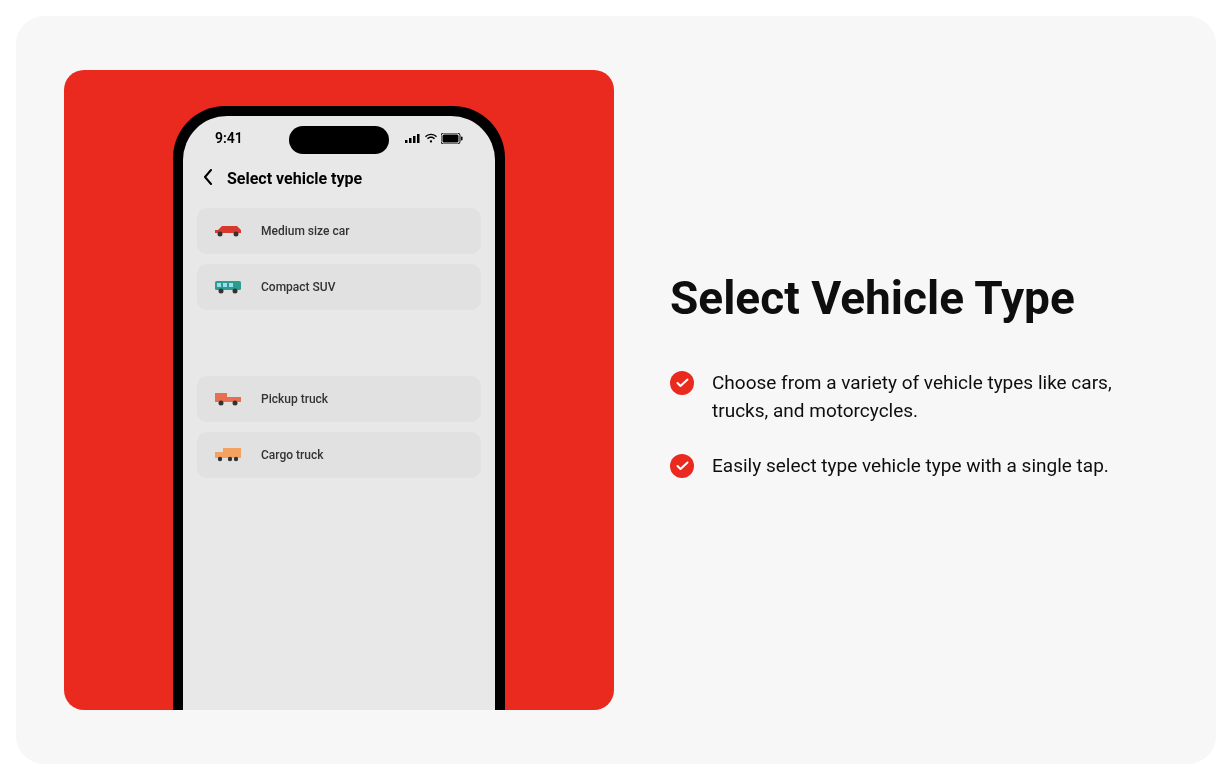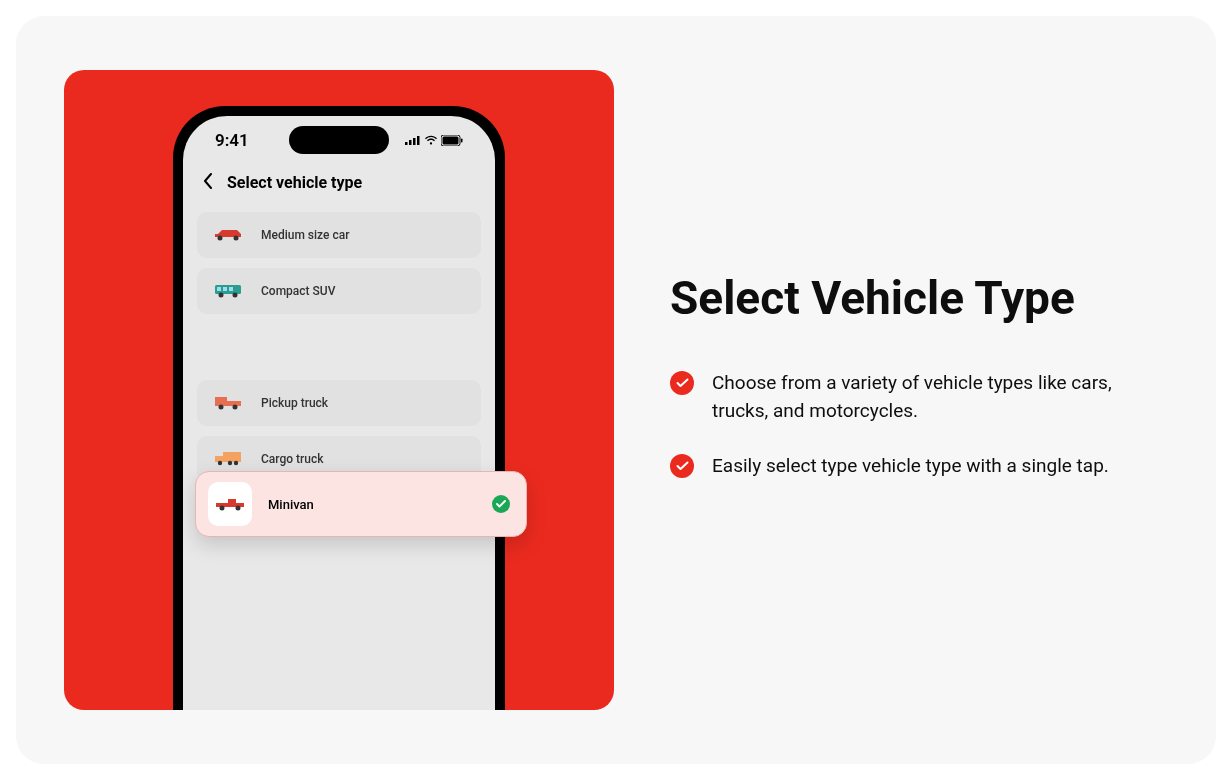--- a/index.html
+++ b/index.html
@@ -48,21 +48,21 @@
   border-radius: 44px;
   position: relative;
   overflow: hidden;
   padding: 8px 14px;
 }
 .status-bar {
   display: flex;
   justify-content: space-between;
   align-items: center;
   padding: 6px 18px 4px;
-  font-size: 17px;
+  font-size: 14px;
   font-weight: 600;
 }
 .status-right { display: flex; gap: 3px; align-items: center; }
 .notch {
   position: absolute;
   top: 10px;
   left: 50%;
   transform: translateX(-50%);
   width: 100px;
   height: 28px;
@@ -255,38 +255,20 @@
                   <circle cx="23" cy="12" r="2.2" fill="#333"></circle>
                 </svg>
             </span>
             <span>Cargo truck</span>
           </div>
         </div>
 
       </div>
     </div>
 
-    <div class="selected-overlay">
-      <div class="selected-icon-box">
-        <svg width="32" height="16" viewBox="0 0 32 16">
-            <path d="M2 11h7V5l3-3h6v9h12v-4l-2-2" fill="none"></path>
-            <rect x="2" y="7" width="14" height="4" fill="#d63a2f"></rect>
-            <rect x="14" y="3" width="8" height="8" fill="#d63a2f"></rect>
-            <rect x="22" y="7" width="8" height="4" fill="#d63a2f"></rect>
-            <circle cx="8" cy="12" r="2.5" fill="#333"></circle>
-            <circle cx="24" cy="12" r="2.5" fill="#333"></circle>
-          </svg>
-      </div>
-      <span class="selected-label">Minivan</span>
-      <span class="check-badge">
-        <svg width="10" height="8" viewBox="0 0 10 8">
-            <path d="M1 4l2.5 2.5L9 1" stroke="#fff" stroke-width="1.8" fill="none" stroke-linecap="round" stroke-linejoin="round"></path>
-          </svg>
-      </span>
-    </div>
   </div>
 
   <div class="right-panel">
     <h1 class="heading">Select Vehicle Type</h1>
     <div class="bullet-row">
       <span class="bullet-icon">
         <svg width="13" height="10" viewBox="0 0 13 10">
             <path d="M1.5 5l3 3L11.5 1.5" stroke="#fff" stroke-width="2" fill="none" stroke-linecap="round" stroke-linejoin="round"></path>
           </svg>
       </span>

